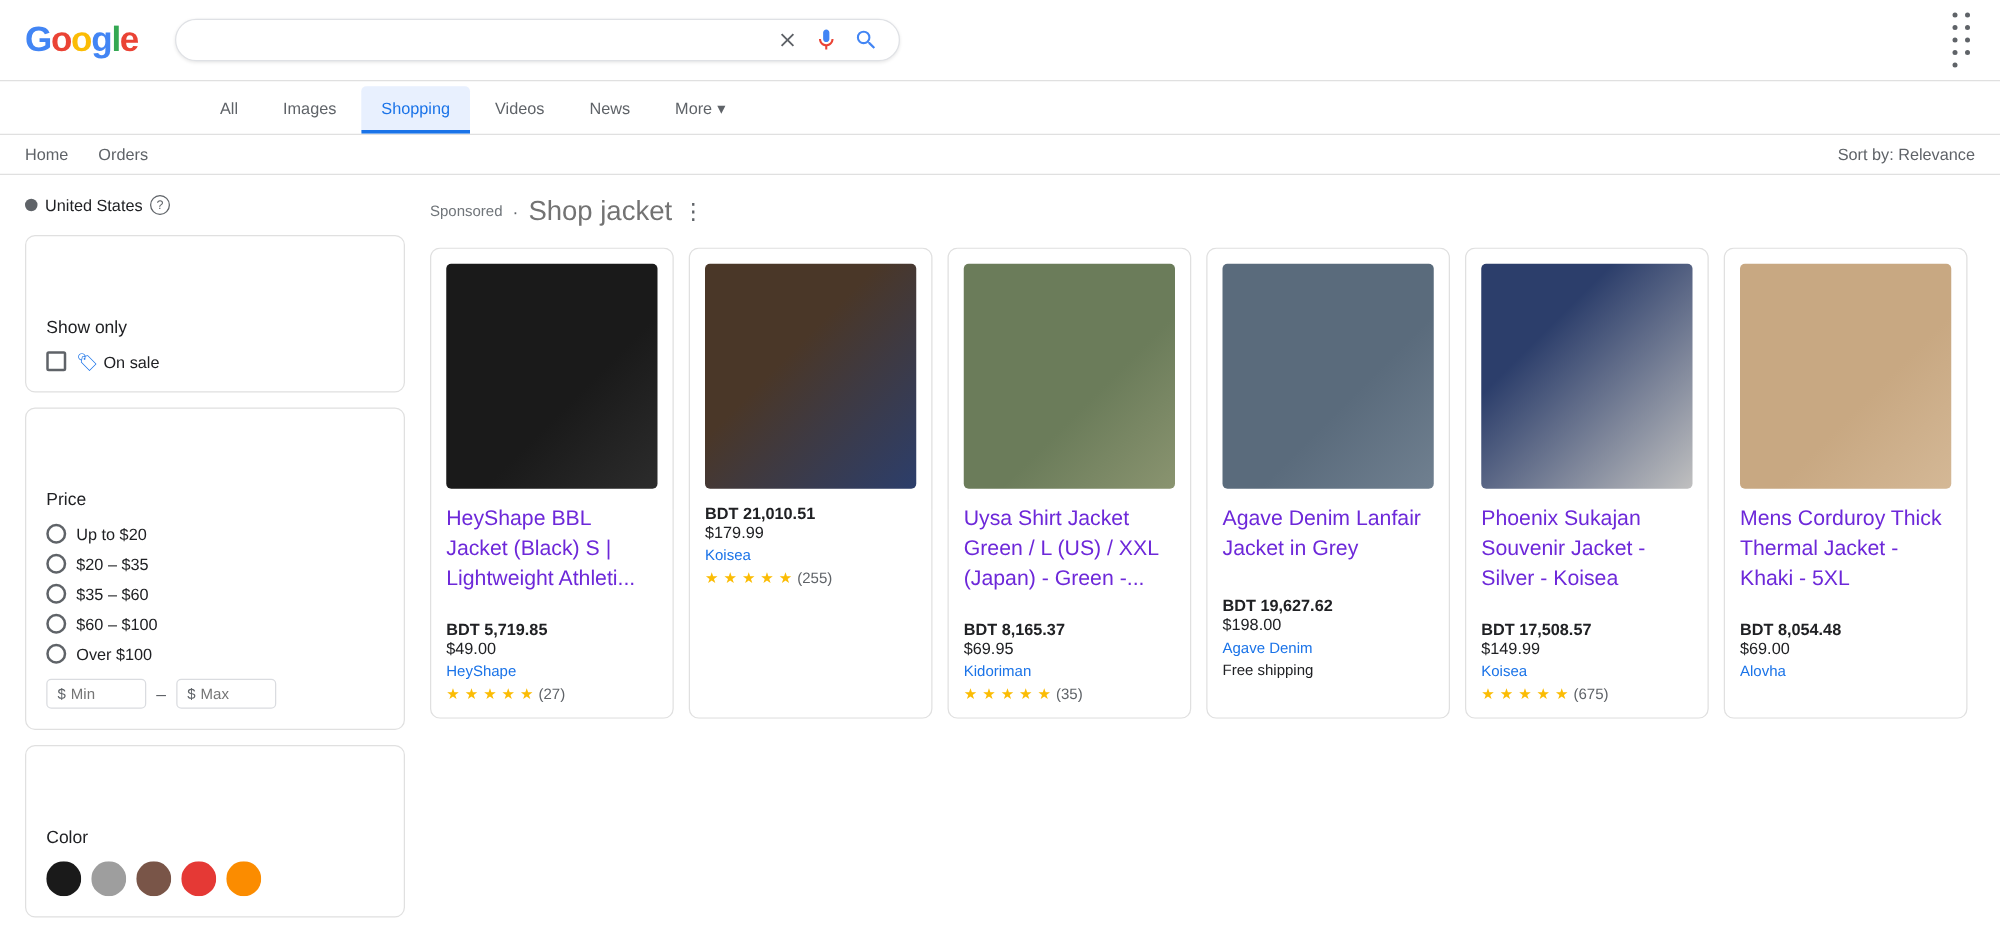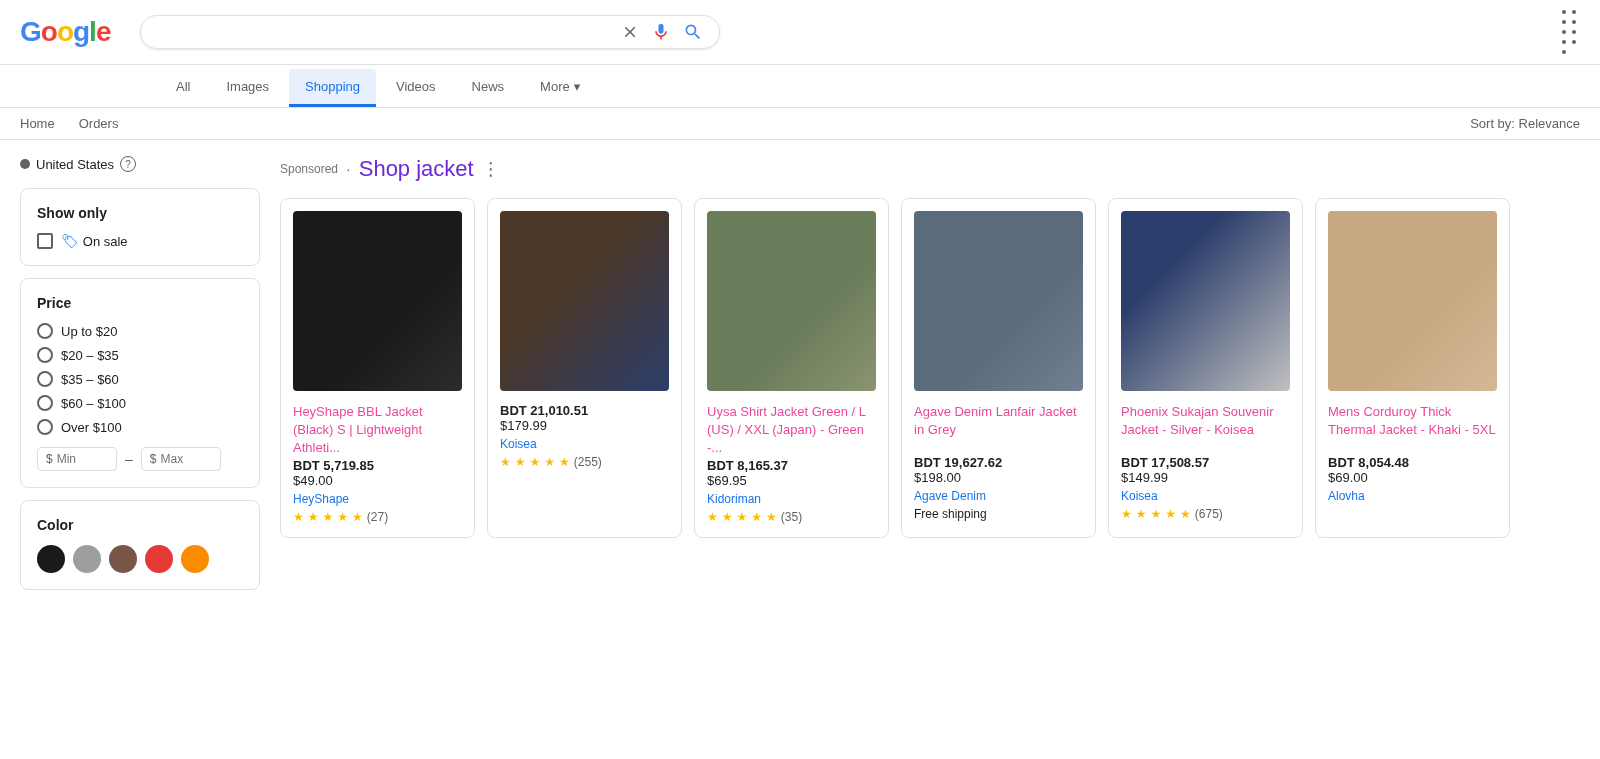--- a/index.html
+++ b/index.html
@@ -28,27 +28,27 @@
     
     .sub-nav { display: flex; align-items: flex-start; padding: 8px 20px; border-bottom: 1px solid #e0e0e0; }
     .sub-nav-left { display: flex; gap: 24px; }
     .sub-nav-link { font-size: 13px; color: #5f6368; cursor: pointer; text-decoration: none; }
     .sub-nav-right { margin-left: auto; font-size: 13px; color: #5f6368; }
 
     
     .main { display: flex; padding: 16px 20px; gap: 20px; }
 
     
-    .sidebar { width: 240px; flex-shrink: 0; }
+    .sidebar { width: 304px; flex-shrink: 0; }
     .location-row { display: flex; align-items: center; gap: 6px; margin-bottom: 16px; font-size: 13px; color: #202124; }
     .location-dot { width: 10px; height: 10px; background: #5f6368; border-radius: 50%; }
     .info-icon { width: 16px; height: 16px; border: 1px solid #5f6368; border-radius: 50%; display: inline-flex; align-items: center; justify-content: center; font-size: 10px; color: #5f6368; cursor: pointer; }
 
     .filter-card { border: 1px solid #e0e0e0; border-radius: 8px; padding: 16px; margin-bottom: 12px; }
-    .filter-title { font-size: 14px; font-weight: 700; margin-bottom: 12px; }
+    .filter-title { font-size: 14px; font-weight: 400; margin-bottom: 12px; margin-top: 48px; }
 
     .show-only-row { display: flex; align-items: center; gap: 8px; font-size: 13px; }
     .checkbox { width: 16px; height: 16px; border: 2px solid #5f6368; border-radius: 2px; cursor: pointer; flex-shrink: 0; }
     .on-sale-label { display: flex; align-items: center; gap: 4px; color: #202124; }
     .tag-icon { color: #1a73e8; font-size: 14px; }
 
     .price-options { display: flex; flex-direction: column; gap: 8px; margin-bottom: 12px; }
     .price-option { display: flex; align-items: center; gap: 8px; font-size: 13px; cursor: pointer; }
     .radio { width: 16px; height: 16px; border: 2px solid #5f6368; border-radius: 50%; flex-shrink: 0; }
     .price-range-row { display: flex; align-items: center; gap: 8px; margin-top: 8px; }
@@ -56,36 +56,36 @@
     .price-input input { border: none; outline: none; width: 50px; font-size: 12px; }
     .dash { color: #5f6368; }
 
     .color-swatches { display: flex; gap: 8px; flex-wrap: wrap; margin-top: 8px; }
     .swatch { width: 28px; height: 28px; border-radius: 50%; cursor: pointer; border: 2px solid transparent; }
 
     
     .content { flex: 1; }
     .sponsored-header { display: flex; align-items: center; gap: 8px; margin-bottom: 16px; }
     .sponsored-label { font-size: 12px; color: #70757a; }
-    .shop-title { font-size: 22px; font-weight: 400; color: #6d28d9; }
+    .shop-title { font-size: 22px; font-weight: 400; color: #737373; }
     .more-options-icon { color: #5f6368; font-size: 18px; cursor: pointer; }
 
     .products-grid { display: flex; gap: 12px; overflow: hidden; }
     .product-card { border: 1px solid #e0e0e0; border-radius: 8px; padding: 12px; width: 195px; flex-shrink: 0; cursor: pointer; }
     .product-image { width: 100%; height: 180px; background: #f5f5f5; border-radius: 4px; margin-bottom: 12px; display: flex; align-items: center; justify-content: center; overflow: hidden; }
 
     
     .img-1 { background: linear-gradient(135deg, #1a1a1a 60%, #2c2c2c 100%); }
     .img-2 { background: linear-gradient(135deg, #4a3728 40%, #2c3e6b 100%); }
     .img-3 { background: linear-gradient(135deg, #6b7c5a 60%, #8a9470 100%); }
     .img-4 { background: linear-gradient(135deg, #5a6b7c 60%, #708090 100%); }
     .img-5 { background: linear-gradient(135deg, #2c3e6b 30%, #c0c0c0 100%); }
     .img-6 { background: linear-gradient(135deg, #c8a882 60%, #d4b896 100%); }
 
-    .product-name { font-size: 13px; color: #ec4899; margin-bottom: 0; line-height: 1.4; min-height: 52px; }
+    .product-name { font-size: 17px; color: #6d28d9; margin-bottom: 22px; line-height: 1.4; min-height: 52px; }
     .product-price-bdt { font-size: 13px; font-weight: 700; color: #202124; }
     .product-price-usd { font-size: 13px; color: #202124; margin-bottom: 4px; }
     .product-seller { font-size: 12px; color: #1a73e8; margin-bottom: 4px; }
     .product-shipping { font-size: 12px; color: #202124; margin-bottom: 4px; }
     .stars { display: flex; align-items: center; gap: 4px; font-size: 12px; color: #5f6368; }
     .star-filled { color: #fbbc04; }
     .star-half { color: #fbbc04; }
   </style>
 </head>
 <body>

